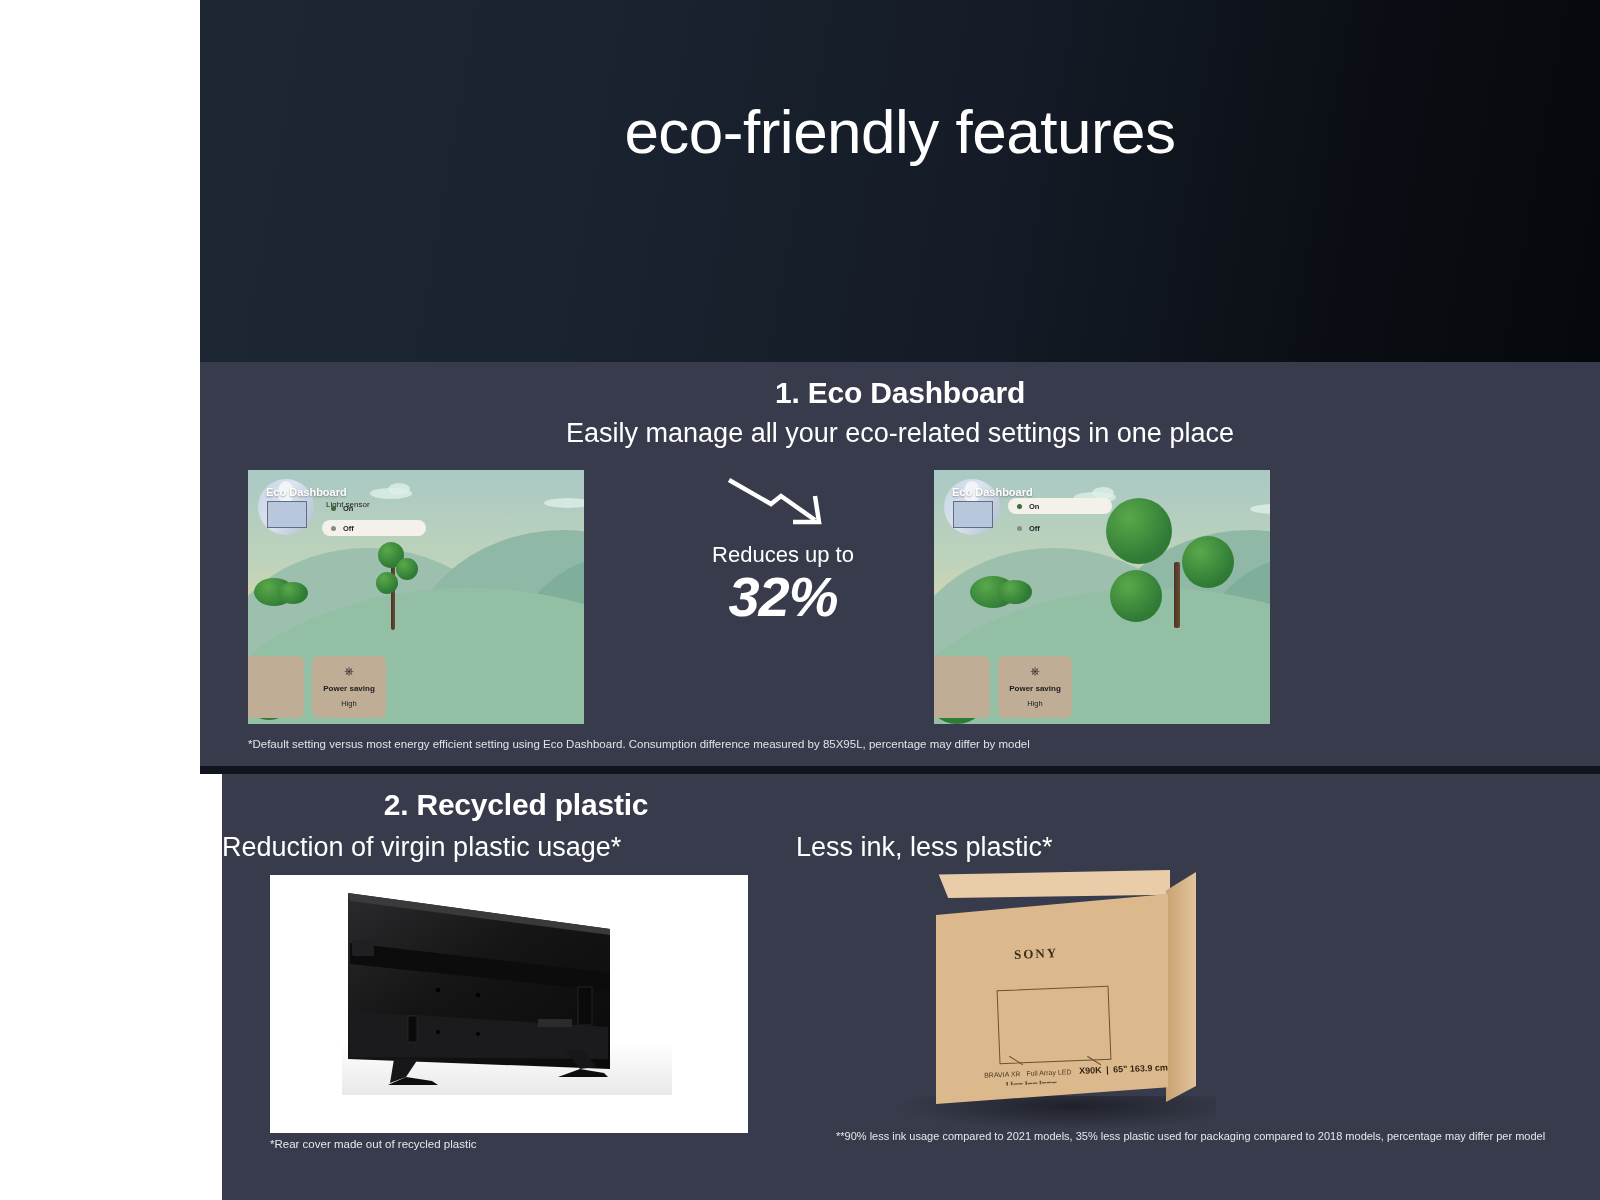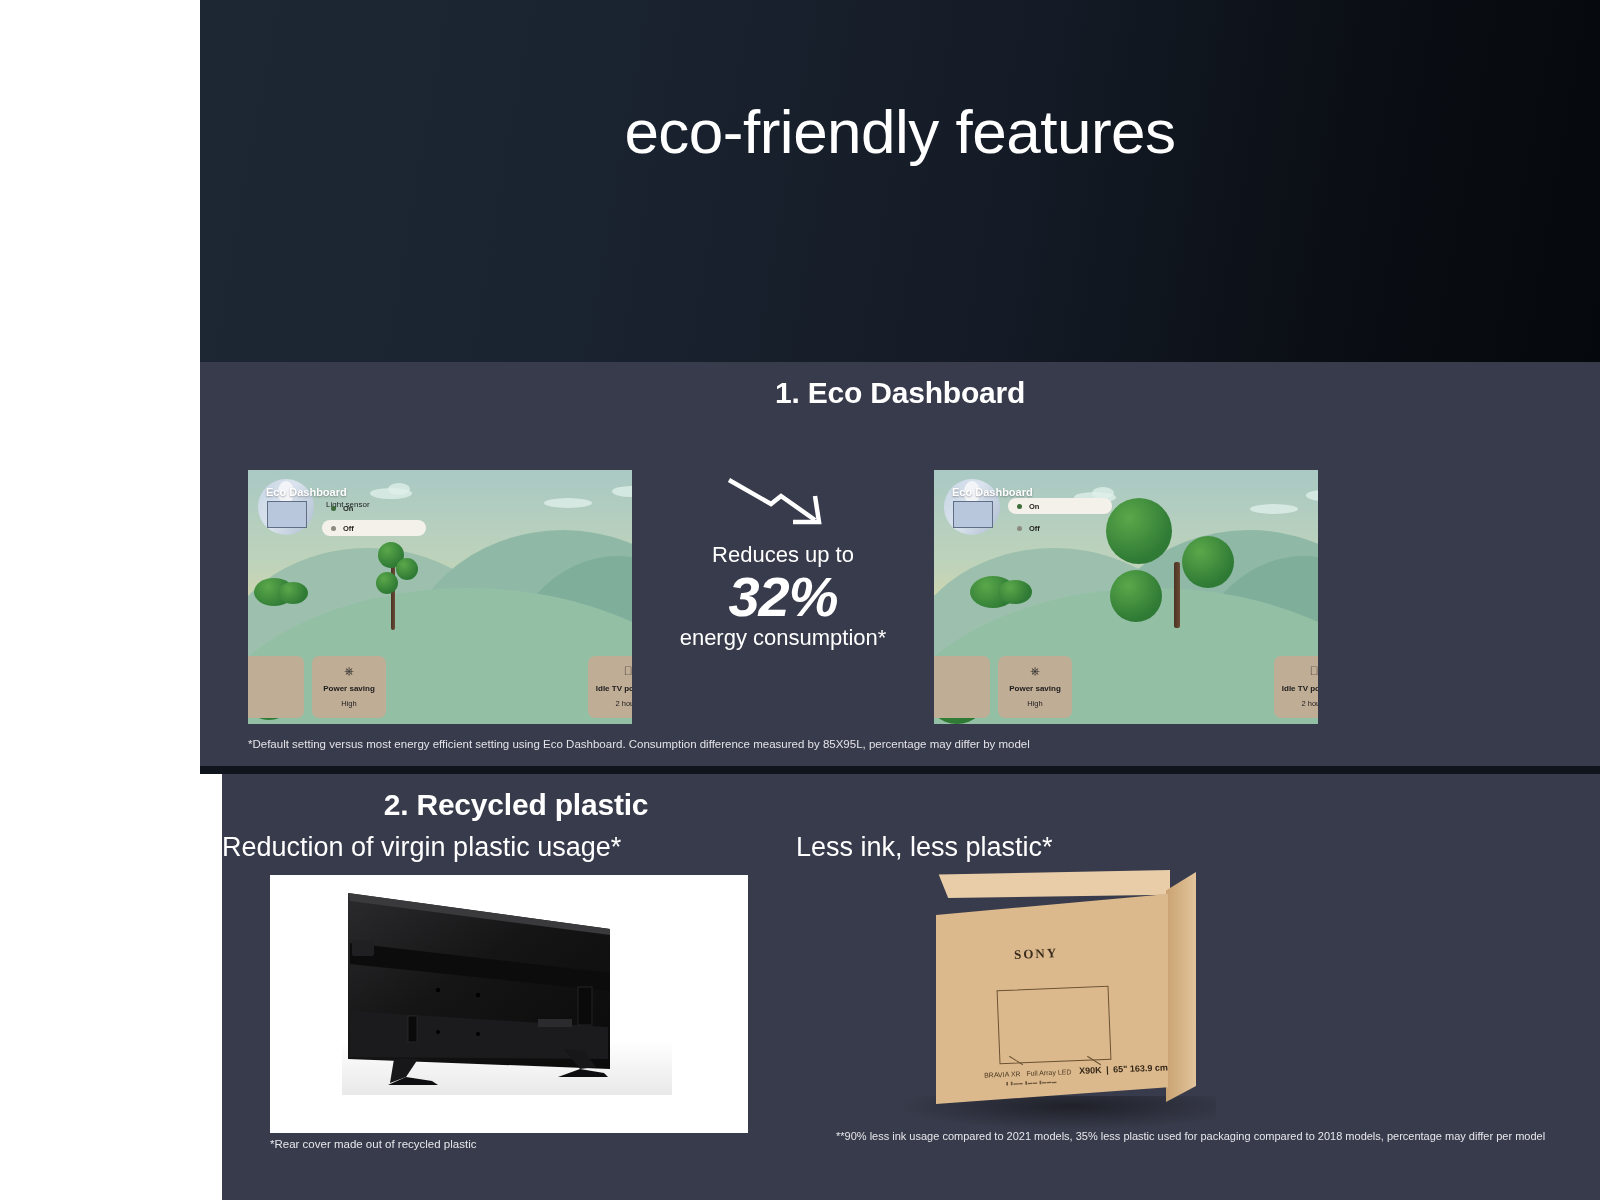--- a/index.html
+++ b/index.html
@@ -15,21 +15,21 @@
   .hero-title .l2{display:block;}
 
   
   .sec1{position:absolute;left:200px;top:362px;width:1400px;height:404px;background:#383b4b;}
   .sec1-title{position:absolute;left:0;top:14px;width:1400px;text-align:center;color:#fff;
       font-size:30px;font-weight:700;letter-spacing:-0.2px;}
   .sec1-sub{position:absolute;left:0;top:56px;width:1400px;text-align:center;color:#fff;
       font-size:27px;font-weight:400;}
 
   
-  .tvshot{position:absolute;top:108px;width:384px;height:254px;overflow:hidden;background:#ec4899;}
+  .tvshot{position:absolute;top:108px;width:336px;height:254px;overflow:hidden;background:#ec4899;}
   .tv-left{left:48px;}
   .tv-right{left:734px;}
 
   .sky{position:absolute;inset:0;background:linear-gradient(180deg,#a9c9c4 0%,#bfd3ba 38%,#d8d7a9 58%,#bcd0b2 74%,#9dc3ab 100%);}
   .cloud{position:absolute;background:#dff0ea;border-radius:50%;opacity:.78;}
   .hill{position:absolute;border-radius:50% 50% 0 0 / 100% 100% 0 0;}
   .tree-trunk{position:absolute;background:linear-gradient(90deg,#4a3324,#6a4a33);border-radius:2px;}
   .leaf{position:absolute;border-radius:50%;background:radial-gradient(circle at 35% 30%,#5aa84a,#2f7a35 70%);}
 
   .eco-label{position:absolute;left:18px;top:16px;color:#fff;font-size:11px;font-weight:700;
@@ -110,20 +110,21 @@
 <div class="page">
 
   <div class="hero">
     <div class="hero-title">
       <span class="l2">eco-friendly features</span>
     </div>
   </div>
 
   <div class="sec1">
     <div class="sec1-title">1. Eco Dashboard</div>
+    <div class="sec1-sub">Easily manage all your eco-related settings in one place</div>
 
     <div class="tvshot tv-left">
       <div class="sky"></div>
       <div class="hill" style="left:-30px;top:78px;width:300px;height:120px;background:#9cc0ad;"></div>
       <div class="hill" style="left:150px;top:60px;width:330px;height:150px;background:#8fb9a6;"></div>
       <div class="hill" style="left:255px;top:86px;width:230px;height:130px;background:#7fae9b;"></div>
       <div class="hill" style="left:-60px;top:118px;width:560px;height:180px;background:#93bfa5;"></div>
       <div class="cloud" style="left:122px;top:18px;width:42px;height:11px;"></div>
       <div class="cloud" style="left:140px;top:13px;width:22px;height:12px;"></div>
       <div class="cloud" style="left:296px;top:28px;width:48px;height:10px;"></div>
@@ -166,21 +167,20 @@
       </div>
     </div>
 
     <div class="arrowbox">
       <svg width="120" height="62" viewBox="0 0 120 62">
         <polyline points="6,10 48,34 58,26 92,50" fill="none" stroke="#ffffff" stroke-width="4.5" stroke-linejoin="miter" stroke-linecap="butt"></polyline>
         <polyline points="92,26 96,52 70,52" fill="none" stroke="#ffffff" stroke-width="4.5"></polyline>
       </svg>
       <div class="a-lbl">Reduces up to</div>
       <div class="a-big">32%</div>
-      <div class="a-sub">energy consumption*</div>
     </div>
 
     <div class="tvshot tv-right">
       <div class="sky"></div>
       <div class="hill" style="left:-30px;top:78px;width:300px;height:120px;background:#9cc0ad;"></div>
       <div class="hill" style="left:150px;top:60px;width:330px;height:150px;background:#8fb9a6;"></div>
       <div class="hill" style="left:255px;top:86px;width:230px;height:130px;background:#7fae9b;"></div>
       <div class="hill" style="left:-60px;top:118px;width:560px;height:180px;background:#93bfa5;"></div>
       <div class="cloud" style="left:140px;top:22px;width:42px;height:11px;"></div>
       <div class="cloud" style="left:158px;top:17px;width:22px;height:12px;"></div>

